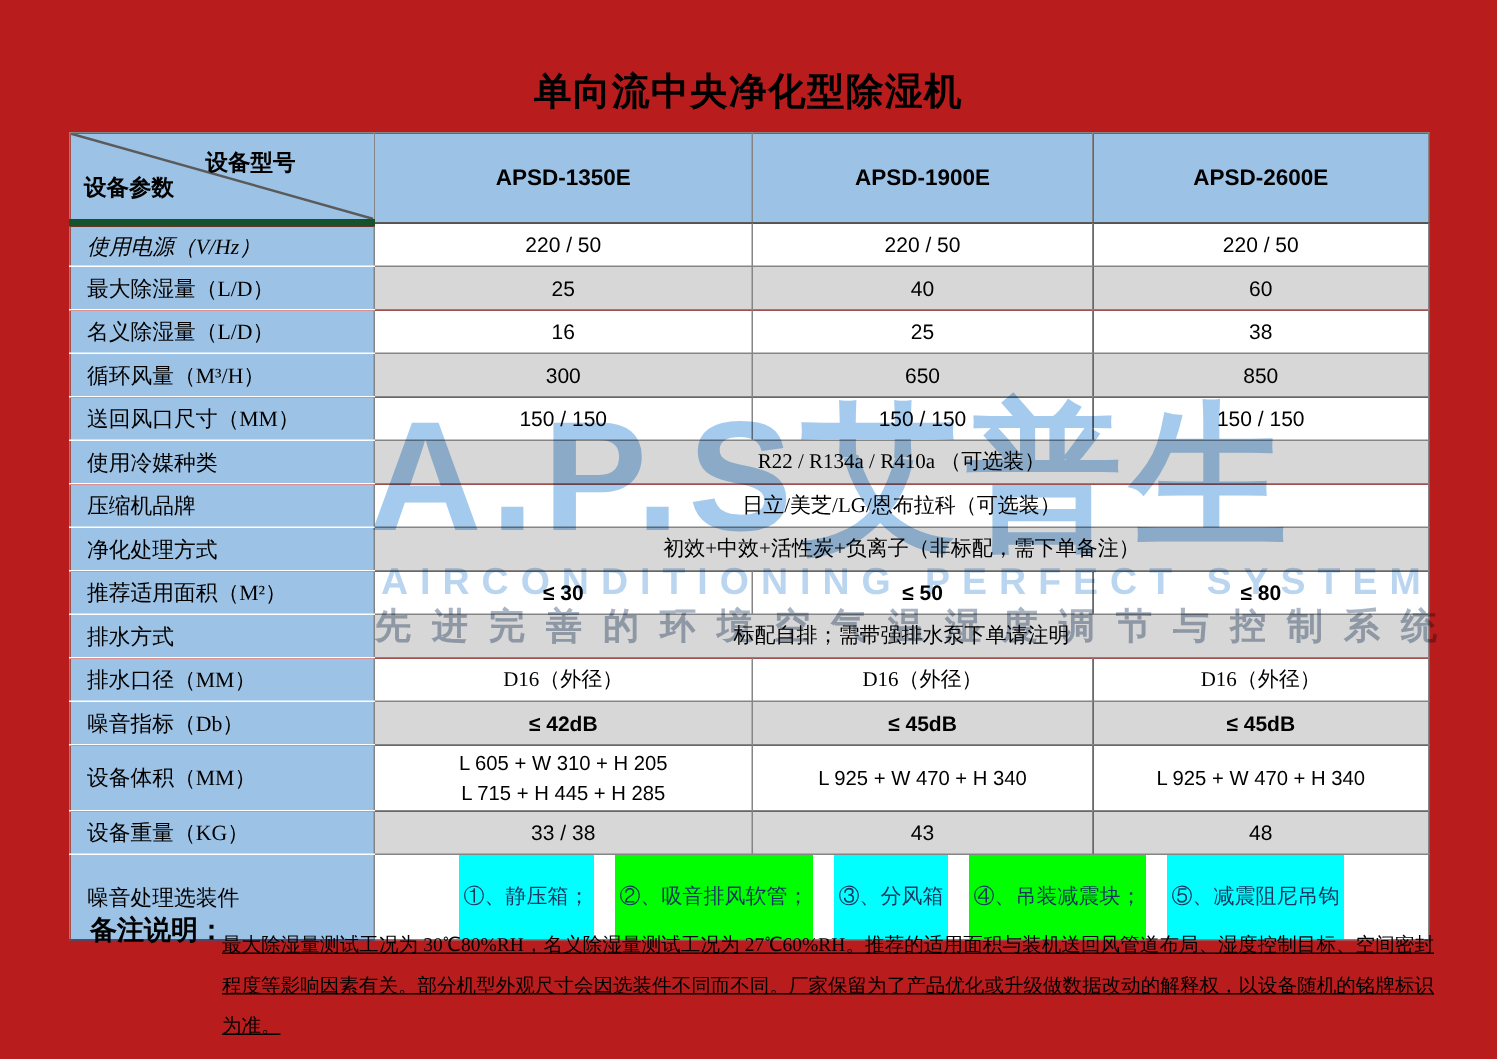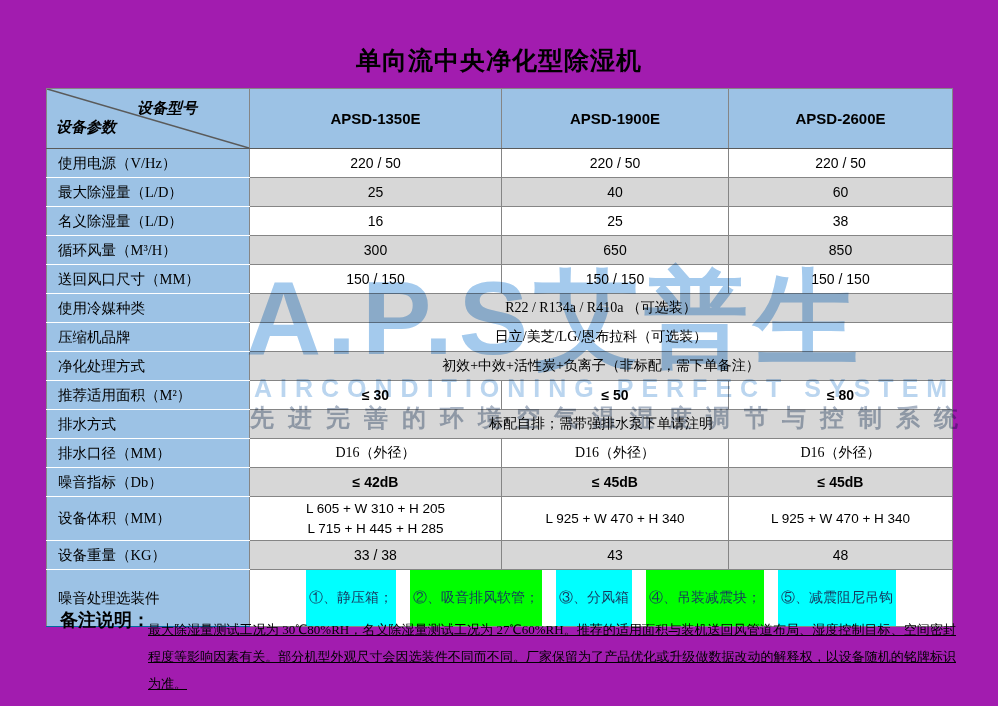--- a/index.html
+++ b/index.html
@@ -1,50 +1,50 @@
 <!DOCTYPE html>
 <html><head>
 <meta charset="utf-8">
 <style>
   * { margin:0; padding:0; box-sizing:border-box; }
   html,body { background:#ffffff; }
   .page {
-    position:relative; width:998px; height:706px; background:#a21caf;
+    position:relative; width:998px; height:706px; background:#b91c1c;
     font-family:"Liberation Sans", sans-serif; overflow:hidden; margin:0 auto;
   }
   .title {
     position:absolute; top:44px; left:0; width:100%;
     text-align:center; font-size:25px; font-weight:bold; color:#000;
     letter-spacing:1px;
   }
   table.spec {
     position:absolute; left:46px; top:88px; width:906px;
     border-collapse:collapse; table-layout:fixed;
   }
   .spec th, .spec td { border:1px solid #858585; padding:0 2px; overflow:hidden; }
   .spec thead th {
     background:#9CC2E5; height:60px; font-size:15px; font-weight:bold; color:#000;
     border-bottom:1px solid #5a5a5a;
   }
-  th.corner { position:relative; padding:16px;font-style:italic; }
+  th.corner { position:relative; padding:16px; }
   th.corner svg { position:absolute; left:0; top:0; width:100%; height:100%; }
   .c-top { position:absolute; top:10px; left:90px; font-size:15px; font-weight:bold;
            font-family:"Liberation Serif", serif; }
   .c-bot { position:absolute; bottom:11px; left:9px; font-size:15px; font-weight:bold;
            font-family:"Liberation Serif", serif; }
   .spec tbody tr { height:29px; }
   .spec tbody tr.tall { height:43px; }
   .spec tbody tr:last-child { height:27px; }
   td.lbl {
     background:#9CC2E5; text-align:left; padding-left:11px;
     font-size:14.5px; color:#000; font-family:"Liberation Serif", serif;
     border-top:1px solid #ffffff; border-bottom:1px solid #ffffff;
     border-left:1px solid #858585; border-right:1px solid #858585;
   }
-  .spec tbody tr:first-child td.lbl { border-top:1px solid #14532d; }
+  .spec tbody tr:first-child td.lbl { border-top:5px solid #14532d;font-style:italic; }
   .spec tbody tr:last-child td.lbl { border-bottom:1px solid #0369a1; }
   td.val { text-align:center; font-size:14px; color:#000; background:#ffffff; }
   td.val.cn { font-family:"Liberation Serif", serif; }
   td.val.bold { font-weight:bold; }
   tr.shade td.val, tr.shade td.opt { background:#D7D7D7; }
   td.val.multiline { font-size:13.5px; line-height:1.45; padding:2px 0; }
   td.opt { text-align:center; background:#ffffff; white-space:nowrap; }
   .chip {
     display:inline-block; margin:0 7px; padding:19px 3px;
     font-size:14px; color:#17375E; font-family:"Liberation Serif", serif;

